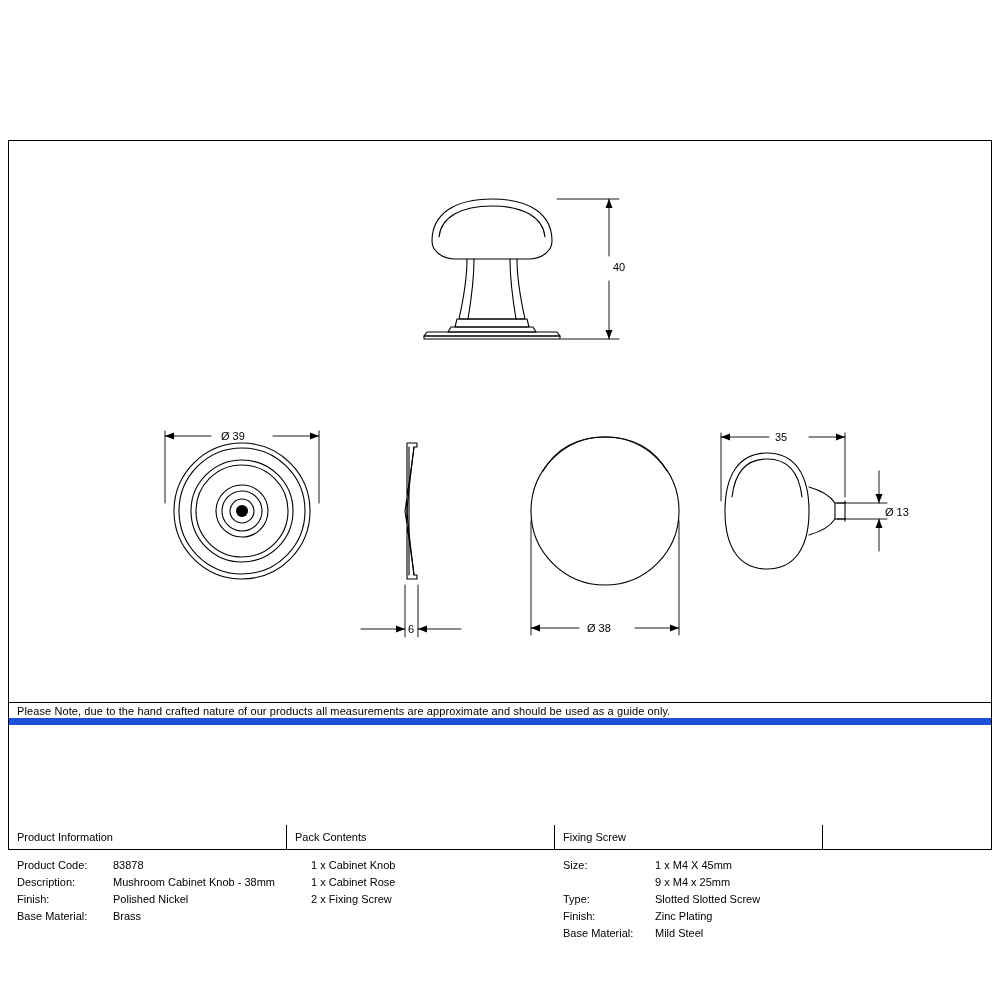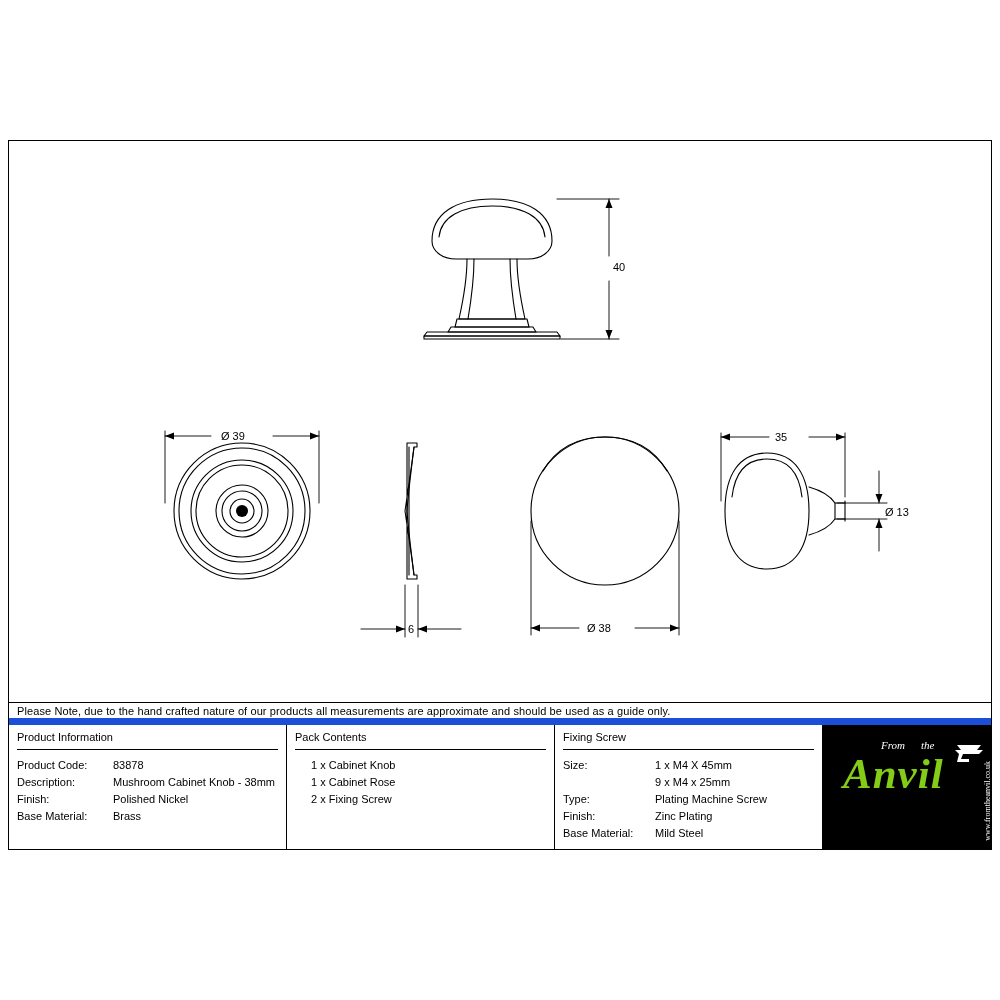--- a/index.html
+++ b/index.html
@@ -50,20 +50,21 @@
     letter-spacing: 0.1px;
   }
   #info-row {
     position: absolute;
     left: 0;
     top: 584px;
     width: 982px;
     height: 124px;
     display: flex;
     box-sizing: border-box;
+    align-items: flex-end;
   }
   .info-col {
     box-sizing: border-box;
     border-right: 1px solid #000;
     padding: 0;
     position: relative;
   }
   .col-prod { width: 278px; }
   .col-pack { width: 268px; }
   .col-screw { width: 268px; }
@@ -341,21 +342,21 @@
         <div class="row">
           <span class="label">Size:</span>
           <span class="value">1 x M4 X 45mm</span>
         </div>
         <div class="row">
           <span class="label"></span>
           <span class="value">9 x M4 x 25mm</span>
         </div>
         <div class="row">
           <span class="label">Type:</span>
-          <span class="value">Plating Machine Screw</span>
+          <span class="value">Slotted Slotted Screw</span>
         </div>
         <div class="row">
           <span class="label">Finish:</span>
           <span class="value">Zinc Plating</span>
         </div>
         <div class="row">
           <span class="label">Base Material:</span>
           <span class="value">Mild Steel</span>
         </div>
       </div>

